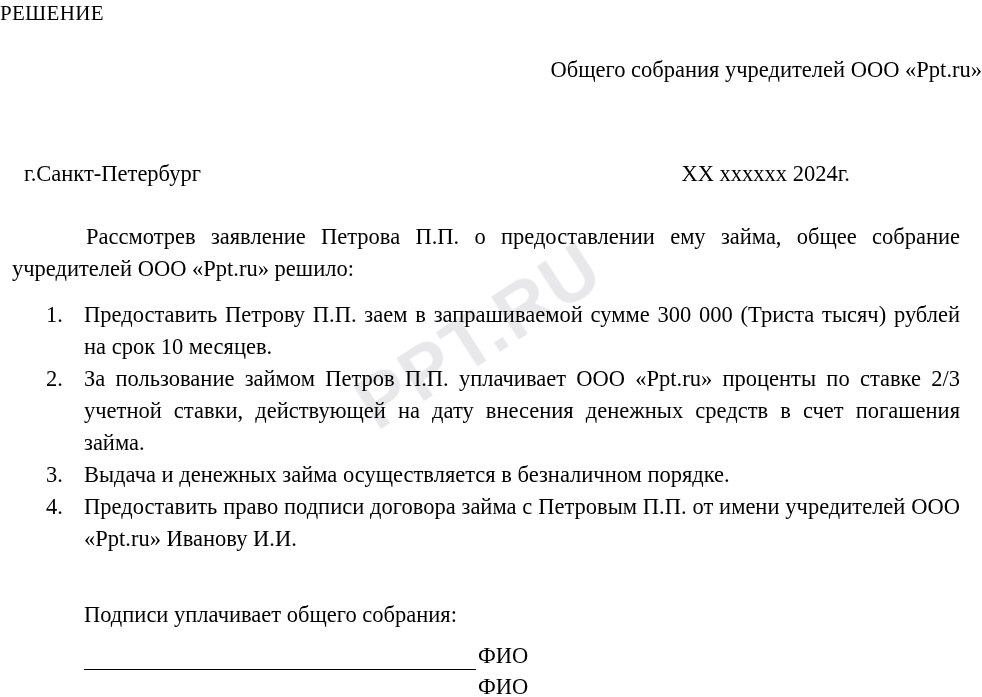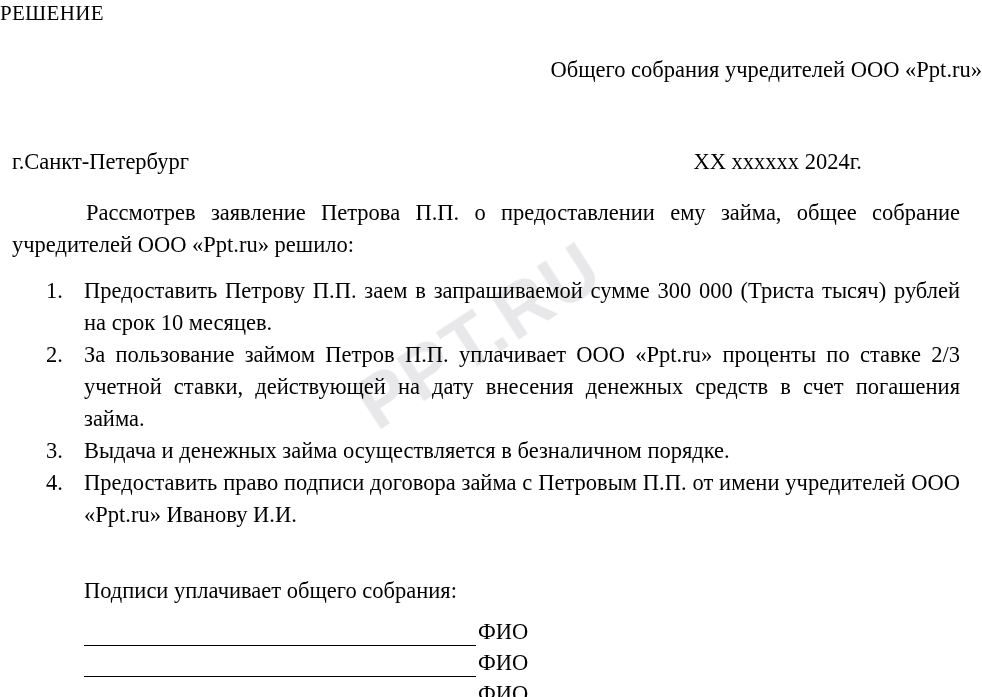--- a/index.html
+++ b/index.html
@@ -63,21 +63,21 @@
     font-size: 22.5px;
     line-height: 1.2;
     margin: 0;
     padding-top: 30px;
   }
 
   .meta-row {
     display: flex;
     justify-content: space-between;
     align-items: flex-start;
-    margin: 0;
+    margin: 12px;
     padding: 65px 14px 0 12px;
     font-size: 22.5px;
     line-height: 1.2;
   }
   .meta-city { white-space: nowrap; }
   .meta-date { white-space: nowrap; padding-right: 106px; font-family: Liberation Serif, serif; }
 
   .intro {
     margin: 0;
     padding: 22px 22px 0 12px;

